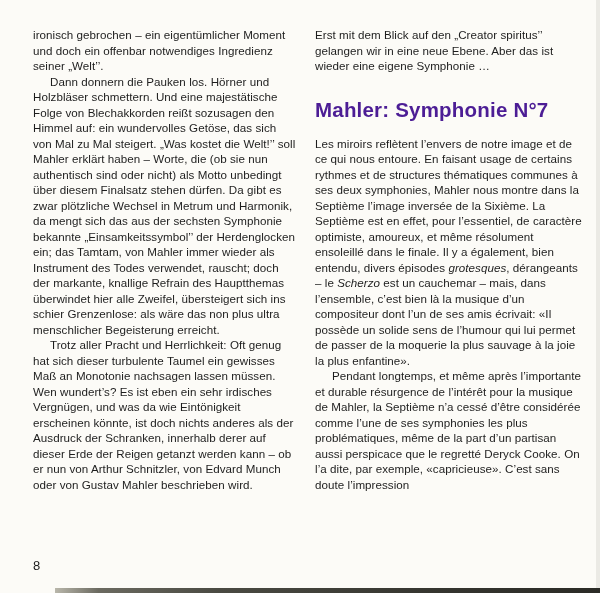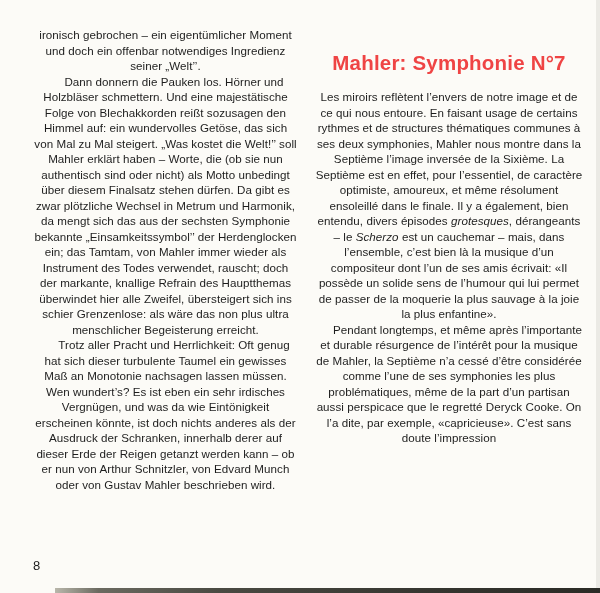--- a/index.html
+++ b/index.html
@@ -11,37 +11,37 @@
     font-family: "Liberation Sans", sans-serif;
     color: #1d1d1d;
     overflow: hidden;
   }
   .col {
     position: absolute;
     top: 27px;
     font-size: 11.6px;
     line-height: 15.5px;
     letter-spacing: 0.05px;
-    text-align: center;
+    text-align: left;
   }
   .col-left  { left: 33px;  width: 265px; }
   .col-right { left: 315px; width: 268px; }
   .col p { margin: 0; }
   .indent { text-indent: 17px; }
   .copyright {
     font-variant: small-caps;
     letter-spacing: 0.25px;
     margin-top: 1px;
   }
   .heading {
     margin: 24px 0 15px 0;
     font-size: 20.5px;
     line-height: 23px;
     font-weight: bold;
-    color: #ef4444;
+    color: #4c1d95;
     letter-spacing: 0.2px;
   }
   .page-number {
     position: absolute;
     left: 33px;
     top: 558px;
     font-size: 13px;
     color: #1d1d1d;
   }
   .bottom-bar {
@@ -68,20 +68,21 @@
 
 <div class="page">
 
   <div class="col col-left">
     <p>ironisch gebrochen – ein eigentümlicher Moment und doch ein offenbar notwendiges Ingredienz seiner „Welt’’.</p>
     <p class="indent">Dann donnern die Pauken los. Hörner und Holzbläser schmettern. Und eine majestätische Folge von Blechakkorden reißt sozusagen den Himmel auf: ein wundervolles Getöse, das sich von Mal zu Mal steigert. „Was kostet die Welt!’’ soll Mahler erklärt haben – Worte, die (ob sie nun authentisch sind oder nicht) als Motto unbedingt über diesem Finalsatz stehen dürfen. Da gibt es zwar plötzliche Wechsel in Metrum und Harmonik, da mengt sich das aus der sechsten Symphonie bekannte „Einsamkeitssymbol’’ der Herdenglocken ein; das Tamtam, von Mahler immer wieder als Instrument des Todes verwendet, rauscht; doch der markante, knallige Refrain des Hauptthemas überwindet hier alle Zweifel, übersteigert sich ins schier Grenzenlose: als wäre das non plus ultra menschlicher Begeisterung erreicht.</p>
     <p class="indent">Trotz aller Pracht und Herrlichkeit: Oft genug hat sich dieser turbulente Taumel ein gewisses Maß an Monotonie nachsagen lassen müssen. Wen wundert’s? Es ist eben ein sehr irdisches Vergnügen, und was da wie Eintönigkeit erscheinen könnte, ist doch nichts anderes als der Ausdruck der Schranken, innerhalb derer auf dieser Erde der Reigen getanzt werden kann – ob er nun von Arthur Schnitzler, von Edvard Munch oder von Gustav Mahler beschrieben wird.</p>
   </div>
 
   <div class="col col-right">
+    <p>Erst mit dem Blick auf den „Creator spiritus’’ gelangen wir in eine neue Ebene. Aber das ist wieder eine eigene Symphonie …</p>
     <h2 class="heading">Mahler: Symphonie N°7</h2>
     <p><span>Les miroirs reflètent l’envers de notre image et de ce qui nous entoure. En faisant usage de certains rythmes et de structures thématiques communes à ses deux symphonies, Mahler nous montre dans la Septième l’image inversée de la Sixième. La Septième est en effet, pour l’essentiel, de caractère optimiste, amoureux, et même résolument ensoleillé dans le finale. Il y a également, bien entendu, divers épisodes </span><em>grotesques</em><span>, dérangeants – le </span><em>Scherzo</em><span> est un cauchemar – mais, dans l’ensemble, c’est bien là la musique d’un compositeur dont l’un de ses amis écrivait: «Il possède un solide sens de l’humour qui lui permet de passer de la moquerie la plus sauvage à la joie la plus enfantine».</span></p>
     <p class="indent">Pendant longtemps, et même après l’importante et durable résurgence de l’intérêt pour la musique de Mahler, la Septième n’a cessé d’être considérée comme l’une de ses symphonies les plus problématiques, même de la part d’un partisan aussi perspicace que le regretté Deryck Cooke. On l’a dite, par exemple, «capricieuse». C’est sans doute l’impression</p>
   </div>
 
   <div class="page-number">8</div>
 
   <div class="edge-shadow-right"></div>
   <div class="bottom-bar"></div>
 

